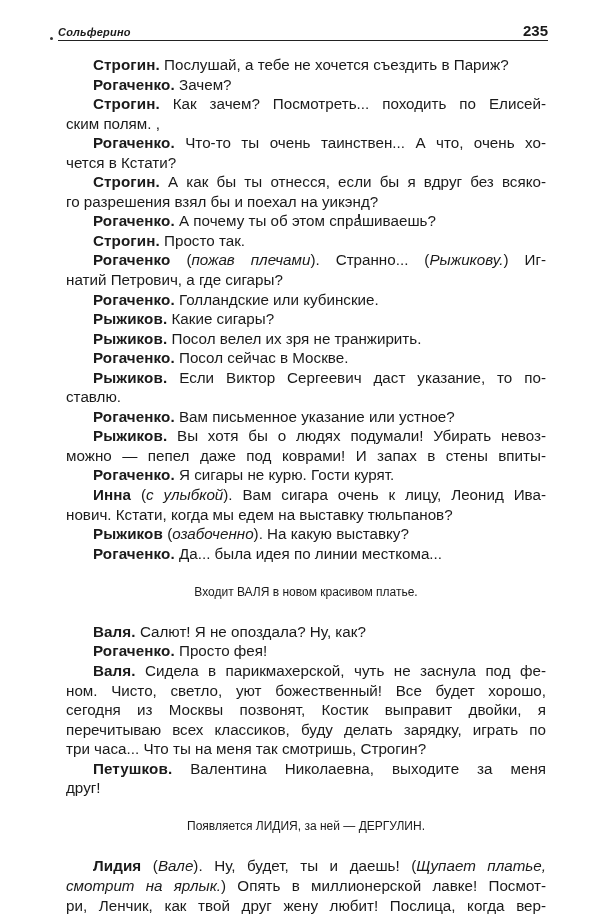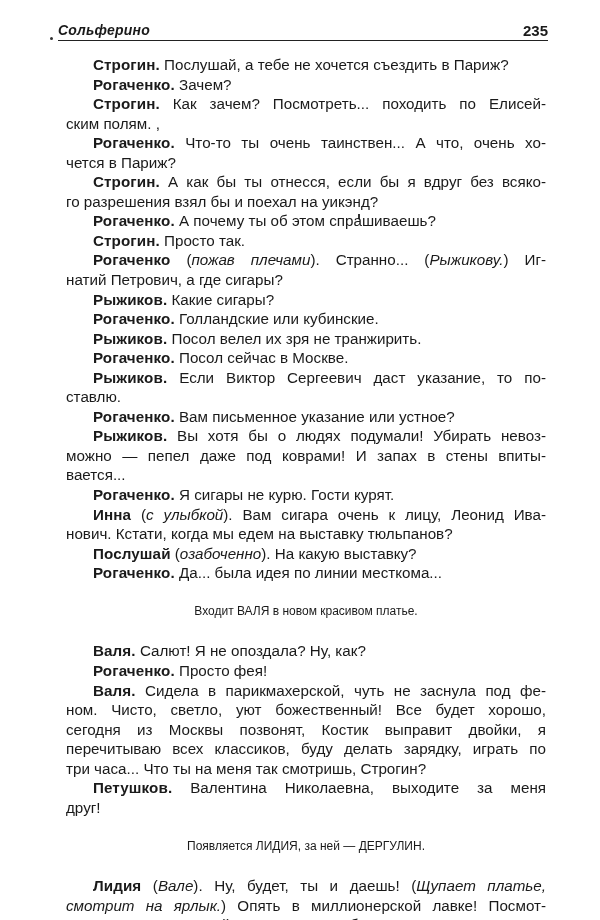--- a/index.html
+++ b/index.html
@@ -1,20 +1,20 @@
 <!DOCTYPE html>
 <html><head>
 <meta charset="utf-8">
 <style>
   html, body { margin: 0; padding: 0; background: #ffffff; }
   body { width: 600px; height: 920px; position: relative; overflow: hidden;
          font-family: "Liberation Sans", "DejaVu Sans", sans-serif; color: #1a1a1a; }
   .header { position: absolute; left: 58px; top: 22px; width: 490px; height: 18px;
             border-bottom: 1.6px solid #222; }
-  .run-title { position: absolute; left: 0; bottom: 2px; font-size: 14px; font-weight: bold;
+  .run-title { position: absolute; left: 0; bottom: 2px; font-size: 11px; font-weight: bold;
                font-style: italic; letter-spacing: 0.2px; }
   .page-num { position: absolute; right: 0; bottom: 1px; font-size: 15px; font-weight: bold; margin-left: 7px; }
   .dot { position: absolute; left: 50px; top: 37px; width: 3px; height: 3px; background:#333; border-radius:50%; }
   .stray { position: absolute; left: 358px; top: 214px; width: 2px; height: 5px; background:#333; }
   .text { position: absolute; left: 66px; top: 55px; width: 480px; font-size: 15.2px; }
   .line { height: 19.55px; line-height: 19.55px; white-space: nowrap; text-align: justify;
           text-align-last: justify; }
   .line.last { text-align-last: left; }
   .line.ind { padding-left: 27px; }
   .spk { font-weight: bold; letter-spacing: 0.1px; }
@@ -31,41 +31,40 @@
 </div>
 <div class="dot"></div>
 <div class="stray"></div>
 
 <div class="text" id="body-text">
     <div class="line ind last"><span class="spk">Строгин.</span><span> Послушай, а тебе не хочется съездить в Париж?</span></div>
     <div class="line ind last"><span class="spk">Рогаченко.</span><span> Зачем?</span></div>
     <div class="line ind"><span class="spk">Строгин.</span><span> Как зачем? Посмотреть... походить по Елисей-</span></div>
     <div class="line last"><span>ским полям. ,</span></div>
     <div class="line ind"><span class="spk">Рогаченко.</span><span> Что-то ты очень таинствен... А что, очень хо-</span></div>
-    <div class="line last"><span>чется в Париж?</span></div>
+    <div class="line last"><span>чется в Кстати?</span></div>
     <div class="line ind"><span class="spk">Строгин.</span><span> А как бы ты отнесся, если бы я вдруг без всяко-</span></div>
     <div class="line last"><span>го разрешения взял бы и поехал на уикэнд?</span></div>
     <div class="line ind last"><span class="spk">Рогаченко.</span><span> А почему ты об этом спрашиваешь?</span></div>
     <div class="line ind last"><span class="spk">Строгин.</span><span> Просто так.</span></div>
     <div class="line ind"><span class="spk">Рогаченко</span><span> (</span><span class="dir">пожав плечами</span><span>). Странно... (</span><span class="dir">Рыжикову.</span><span>) Иг-</span></div>
     <div class="line last"><span>натий Петрович, а где сигары?</span></div>
+    <div class="line ind last"><span class="spk">Рогаченко.</span><span> Голландские или кубинские.</span></div>
     <div class="line ind last"><span class="spk">Рыжиков.</span><span> Какие сигары?</span></div>
-    <div class="line ind last"><span class="spk">Рогаченко.</span><span> Голландские или кубинские.</span></div>
     <div class="line ind last"><span class="spk">Рыжиков.</span><span> Посол велел их зря не транжирить.</span></div>
     <div class="line ind last"><span class="spk">Рогаченко.</span><span> Посол сейчас в Москве.</span></div>
     <div class="line ind"><span class="spk">Рыжиков.</span><span> Если Виктор Сергеевич даст указание, то по-</span></div>
     <div class="line last"><span>ставлю.</span></div>
     <div class="line ind last"><span class="spk">Рогаченко.</span><span> Вам письменное указание или устное?</span></div>
     <div class="line ind"><span class="spk">Рыжиков.</span><span> Вы хотя бы о людях подумали! Убирать невоз-</span></div>
     <div class="line"><span>можно — пепел даже под коврами! И запах в стены впиты-</span></div>
-    <div class="line last"><span>вается...</span></div>
     <div class="line ind last"><span class="spk">Рогаченко.</span><span> Я сигары не курю. Гости курят.</span></div>
     <div class="line ind"><span class="spk">Инна</span><span> (</span><span class="dir">с улыбкой</span><span>). Вам сигара очень к лицу, Леонид Ива-</span></div>
     <div class="line last"><span>нович. Кстати, когда мы едем на выставку тюльпанов?</span></div>
-    <div class="line ind last"><span class="spk">Послушай</span><span> (</span><span class="dir">озабоченно</span><span>). На какую выставку?</span></div>
+    <div class="line ind last"><span class="spk">Рыжиков</span><span> (</span><span class="dir">озабоченно</span><span>). На какую выставку?</span></div>
     <div class="line ind last"><span class="spk">Рогаченко.</span><span> Да... была идея по линии месткома...</span></div>
     <div class="gap"></div>
     <div class="stage">Входит ВАЛЯ в новом красивом платье.</div>
     <div class="gap"></div>
     <div class="line ind last"><span class="spk">Валя.</span><span> Салют! Я не опоздала? Ну, как?</span></div>
     <div class="line ind last"><span class="spk">Рогаченко.</span><span> Просто фея!</span></div>
     <div class="line ind"><span class="spk">Валя.</span><span> Сидела в парикмахерской, чуть не заснула под фе-</span></div>
     <div class="line"><span>ном. Чисто, светло, уют божественный! Все будет хорошо,</span></div>
     <div class="line"><span>сегодня из Москвы позвонят, Костик выправит двойки, я</span></div>
     <div class="line"><span>перечитываю всех классиков, буду делать зарядку, играть по</span></div>

